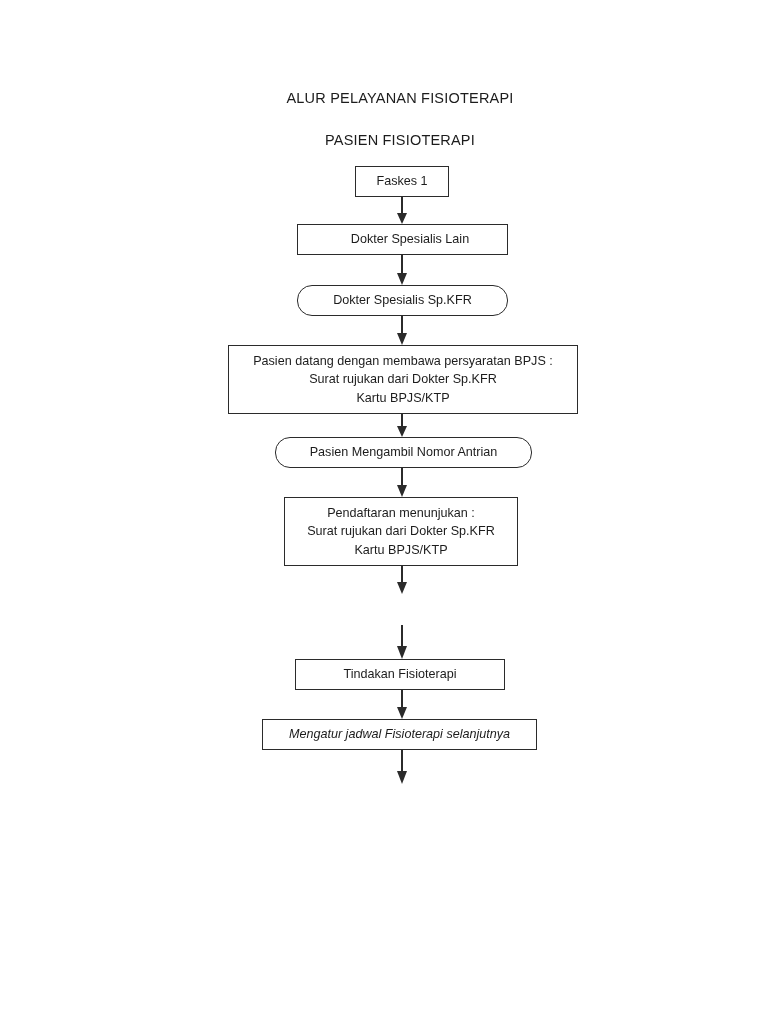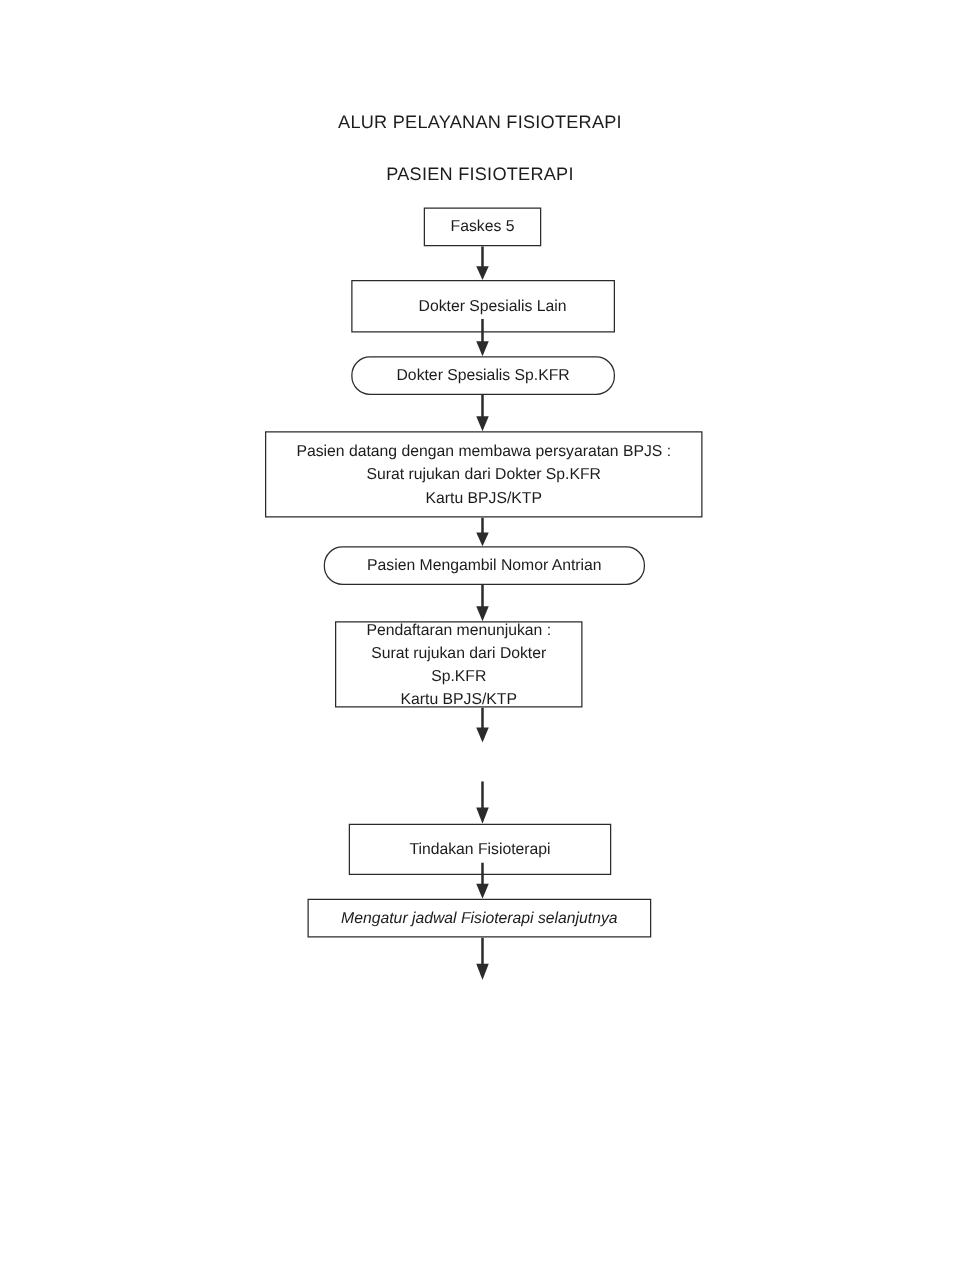--- a/index.html
+++ b/index.html
@@ -12,20 +12,21 @@
     height: 1024px;
     position: relative;
     font-family: "Liberation Sans", sans-serif;
     color: #1a1a1a;
     overflow: hidden;
   }
 
   #page {
     position: absolute;
     inset: 0;
+    margin-left: 16px;
   }
 
   .title {
     position: absolute;
     left: 0;
     width: 768px;
     text-align: center;
     font-size: 14.5px;
     letter-spacing: 0.2px;
     color: #1c1c1c;
@@ -58,30 +59,30 @@
   .arrow svg { display: block; width: 100%; height: 100%; }
 </style>
 </head>
 <body>
 
 <div id="page">
 
   <div class="title main">ALUR PELAYANAN FISIOTERAPI</div>
   <div class="title sub">PASIEN FISIOTERAPI</div>
 
-  <div class="node" style="left:339px; top:166px; width:94px; height:31px;">Faskes 5</div>
+  <div class="node" style="left:339px; top:166px; width:94px; height:31px;">Faskes 1</div>
 
   <span class="arrow" style="left:379px; top:197px; height:27px;">
     <svg viewBox="0 0 14 27" preserveAspectRatio="none">
       <line x1="7" y1="0" x2="7" y2="18" stroke="#2b2b2b" stroke-width="2"></line>
       <polygon points="7,27 2,16 12,16" fill="#2b2b2b"></polygon>
     </svg>
   </span>
 
-  <div class="node" style="left:281px; top:224px; width:211px; height:42px;padding-left:21px;">Dokter Spesialis Lain</div>
+  <div class="node" style="left:281px; top:224px; width:211px; height:31px;padding-left:21px;">Dokter Spesialis Lain</div>
 
   <span class="arrow" style="left:379px; top:255px; height:30px;">
     <svg viewBox="0 0 14 30" preserveAspectRatio="none">
       <line x1="7" y1="0" x2="7" y2="20" stroke="#2b2b2b" stroke-width="2"></line>
       <polygon points="7,30 2,18 12,18" fill="#2b2b2b"></polygon>
     </svg>
   </span>
 
   <div class="node" style="left:281px; top:285px; width:211px; height:31px;border-radius:15px;">Dokter Spesialis Sp.KFR</div>
 
@@ -105,40 +106,40 @@
 
   <div class="node" style="left:259px; top:437px; width:257px; height:31px;border-radius:15px;">Pasien Mengambil Nomor Antrian</div>
 
   <span class="arrow" style="left:379px; top:468px; height:29px;">
     <svg viewBox="0 0 14 29" preserveAspectRatio="none">
       <line x1="7" y1="0" x2="7" y2="19" stroke="#2b2b2b" stroke-width="2"></line>
       <polygon points="7,29 2,17 12,17" fill="#2b2b2b"></polygon>
     </svg>
   </span>
 
-  <div class="node" style="left:268px; top:497px; width:198px; height:69px;">Pendaftaran menunjukan :
+  <div class="node" style="left:268px; top:497px; width:234px; height:69px;">Pendaftaran menunjukan :
 Surat rujukan dari Dokter Sp.KFR
 Kartu BPJS/KTP</div>
 
   <span class="arrow" style="left:379px; top:566px; height:28px;">
     <svg viewBox="0 0 14 28" preserveAspectRatio="none">
       <line x1="7" y1="0" x2="7" y2="18" stroke="#2b2b2b" stroke-width="2"></line>
       <polygon points="7,28 2,16 12,16" fill="#2b2b2b"></polygon>
     </svg>
   </span>
 
 
   <span class="arrow" style="left:379px; top:625px; height:34px;">
     <svg viewBox="0 0 14 34" preserveAspectRatio="none">
       <line x1="7" y1="0" x2="7" y2="23" stroke="#2b2b2b" stroke-width="2"></line>
       <polygon points="7,34 2,21 12,21" fill="#2b2b2b"></polygon>
     </svg>
   </span>
 
-  <div class="node" style="left:279px; top:659px; width:210px; height:41px;">Tindakan Fisioterapi</div>
+  <div class="node" style="left:279px; top:659px; width:210px; height:31px;">Tindakan Fisioterapi</div>
 
   <span class="arrow" style="left:379px; top:690px; height:29px;">
     <svg viewBox="0 0 14 29" preserveAspectRatio="none">
       <line x1="7" y1="0" x2="7" y2="19" stroke="#2b2b2b" stroke-width="2"></line>
       <polygon points="7,29 2,17 12,17" fill="#2b2b2b"></polygon>
     </svg>
   </span>
 
   <div class="node" style="left:246px; top:719px; width:275px; height:31px;font-style:italic;">Mengatur jadwal Fisioterapi selanjutnya</div>
 

